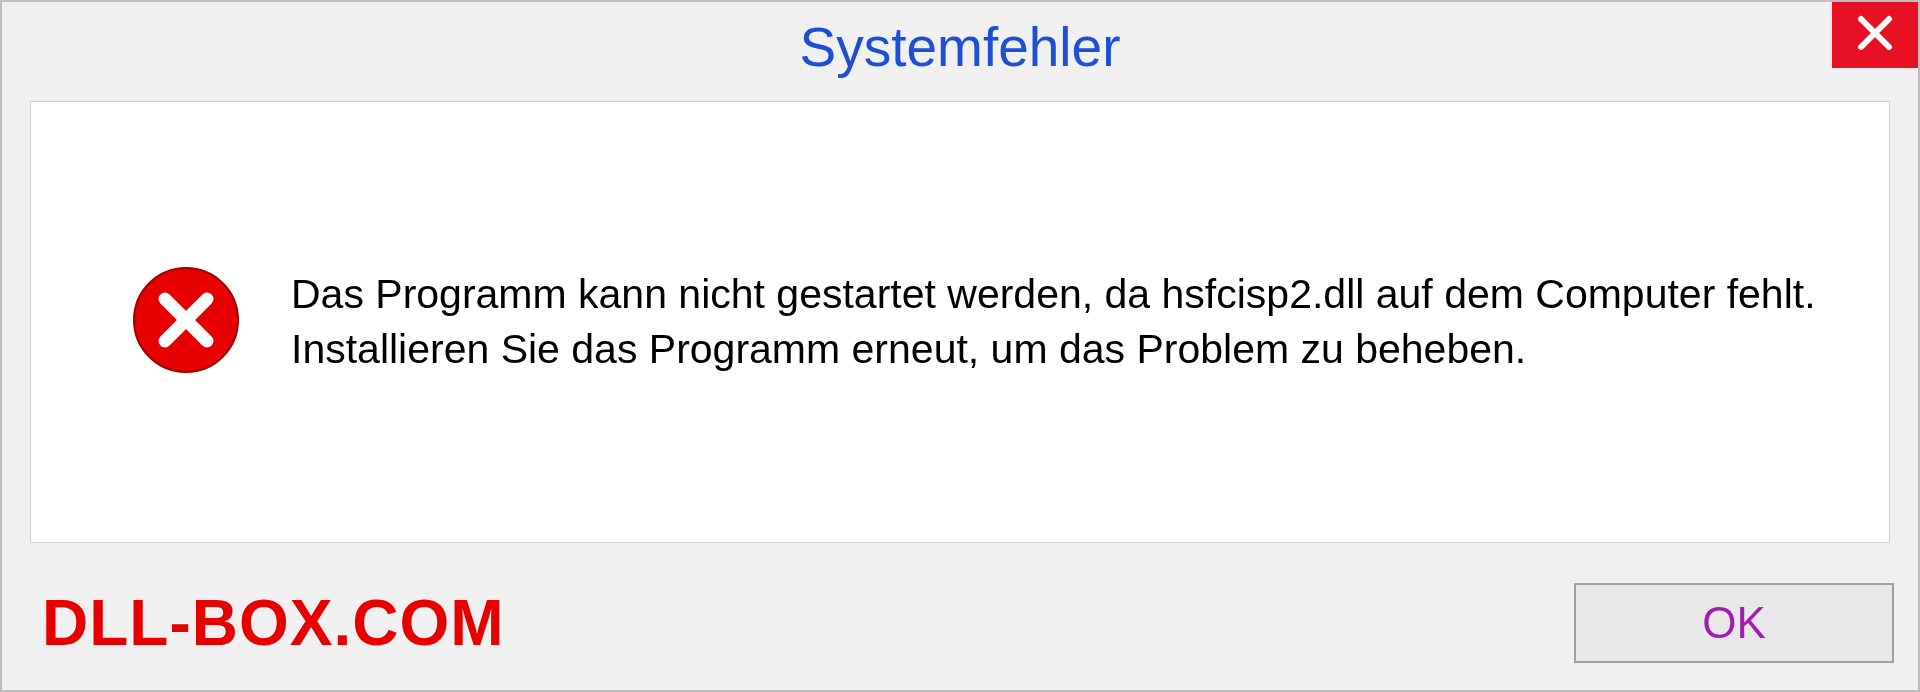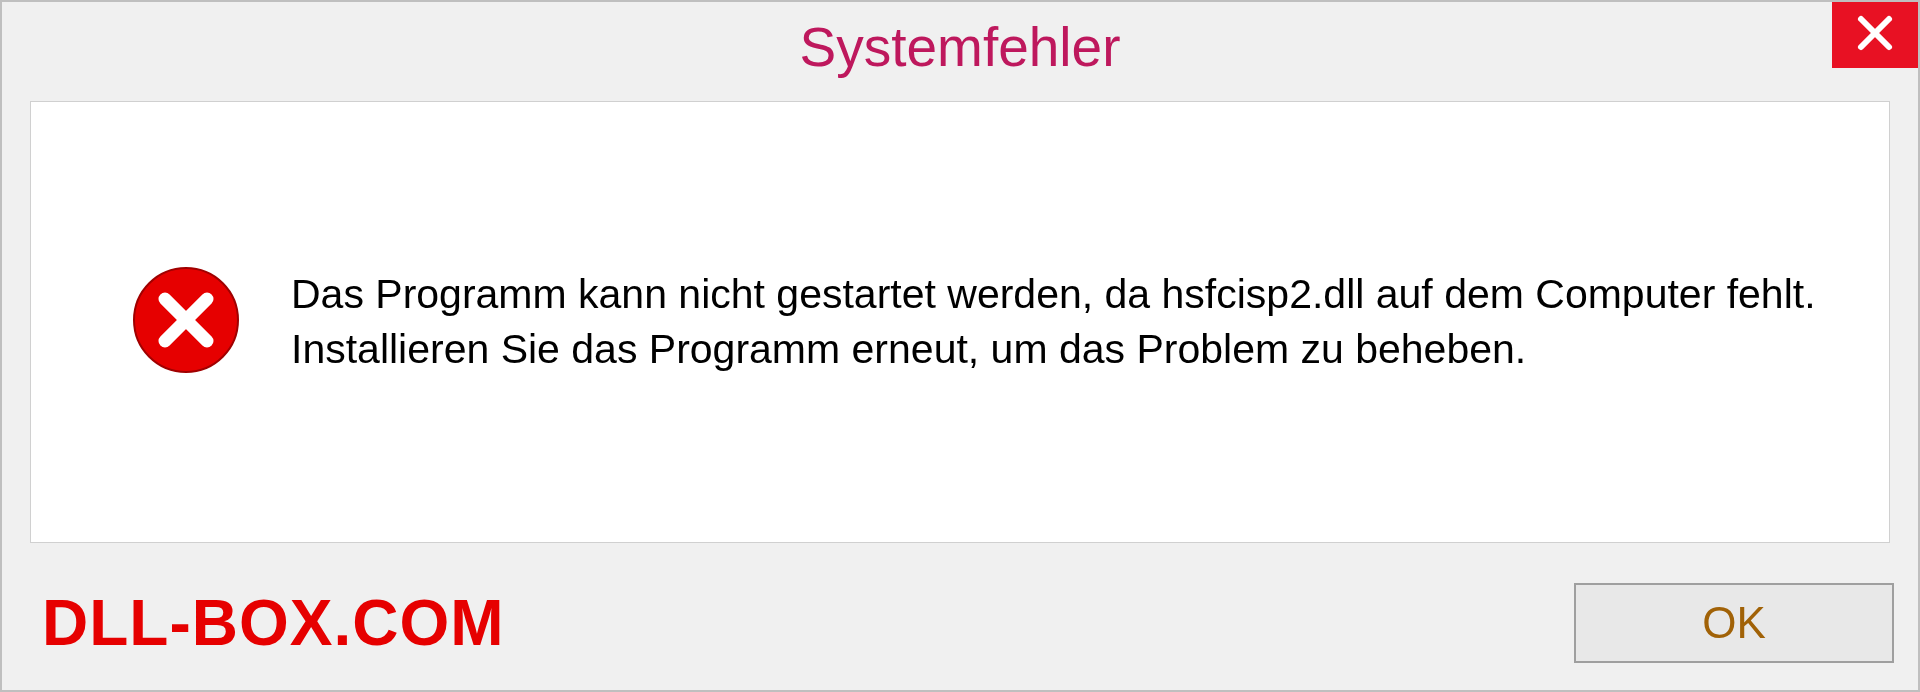--- a/index.html
+++ b/index.html
@@ -27,21 +27,21 @@
       height: 90px;
       display: flex;
       align-items: center;
       justify-content: center;
       position: relative;
       background: #f0f0f0;
     }
     .title-text {
       font-size: 55px;
       font-weight: 400;
-      color: #be185d;
+      color: #1d4ed8;
     }
     .close-button {
       position: absolute;
       top: 0;
       right: 0;
       width: 86px;
       height: 66px;
       background: #e81123;
       display: flex;
       align-items: center;
@@ -89,21 +89,21 @@
       color: #e60000;
       letter-spacing: 1px;
       font-family: Arial, "Arial Black", sans-serif;
     }
     .ok-button {
       width: 320px;
       height: 80px;
       background: #e8e8e8;
       border: 2px solid #9f9f9f;
       font-size: 44px;
-      color: #a16207;
+      color: #a21caf;
       display: flex;
       align-items: center;
       justify-content: center;
       cursor: pointer;
       font-family: inherit;
     }
   </style>
 </head>
 <body>
 

